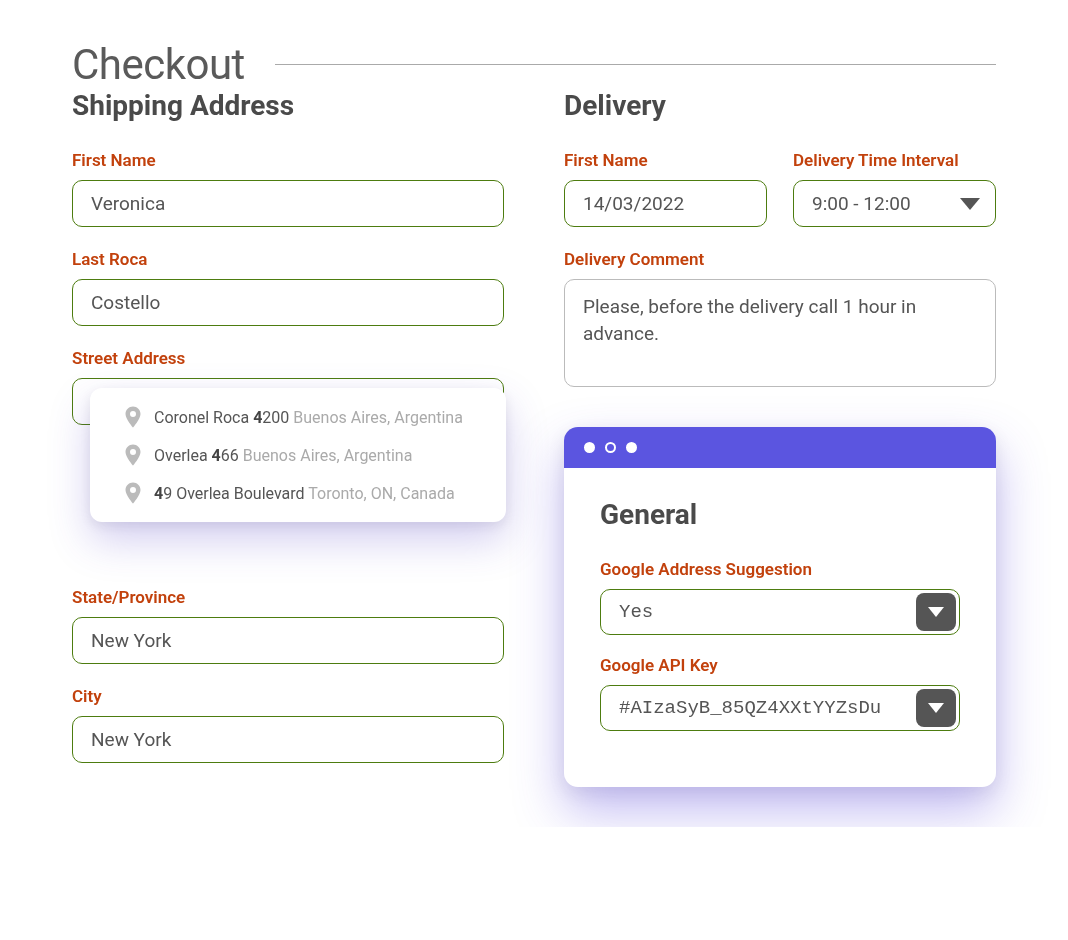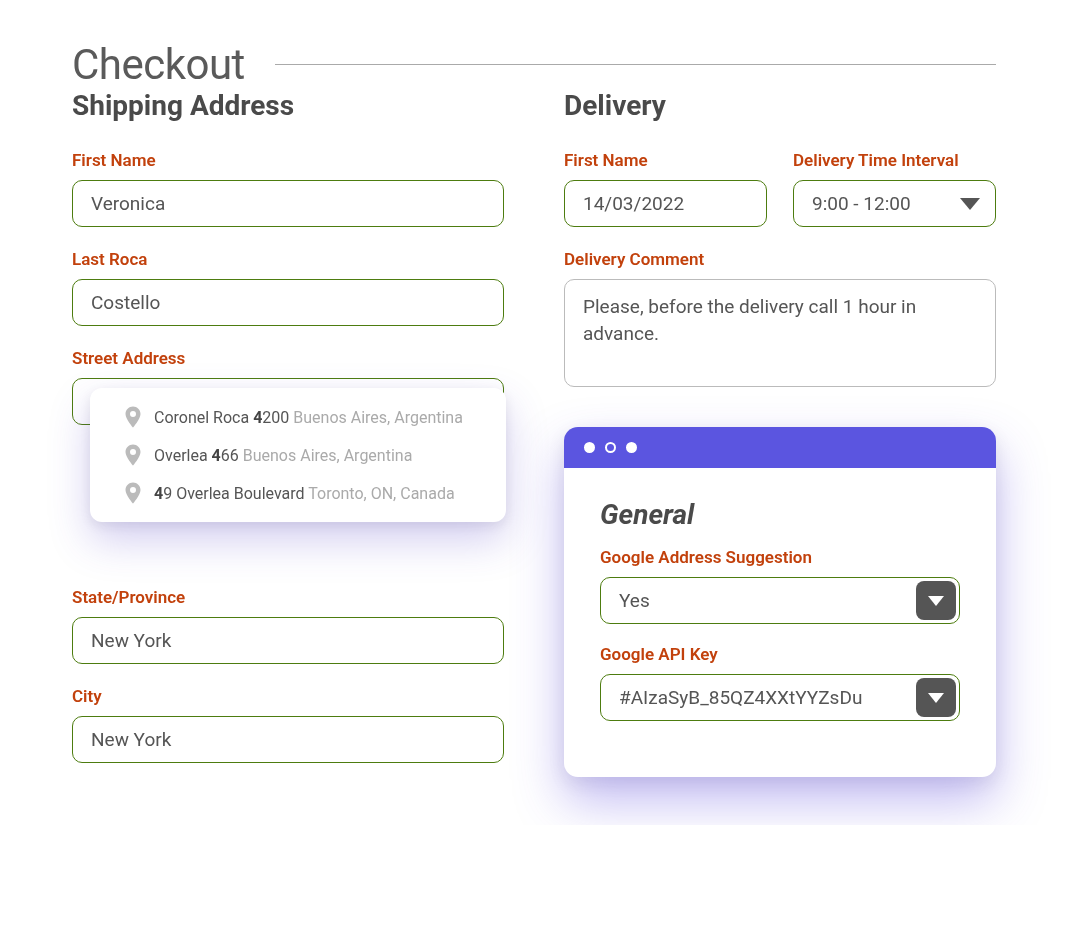--- a/index.html
+++ b/index.html
@@ -156,31 +156,31 @@
     .dot.filled {
       background: #fff;
     }
     .panel-body {
       padding: 30px 36px 40px;
     }
     .panel-title {
       font-size: 28px;
       font-weight: 700;
       color: #4a4a4a;
-      margin-bottom: 16px;
-      font-style: italic;
+      margin-bottom: 28px;
     }
     .panel .field-group {
       margin-bottom: 20px;
     }
     .dark-select {
       position: relative;
     }
     .dark-select .input {
       padding-right: 56px;
+      font-family: Liberation Mono, monospace;
     }
     .dark-caret {
       position: absolute;
       right: 4px;
       top: 4px;
       bottom: 4px;
       width: 40px;
       background: #555;
       border-radius: 8px;
       display: flex;

